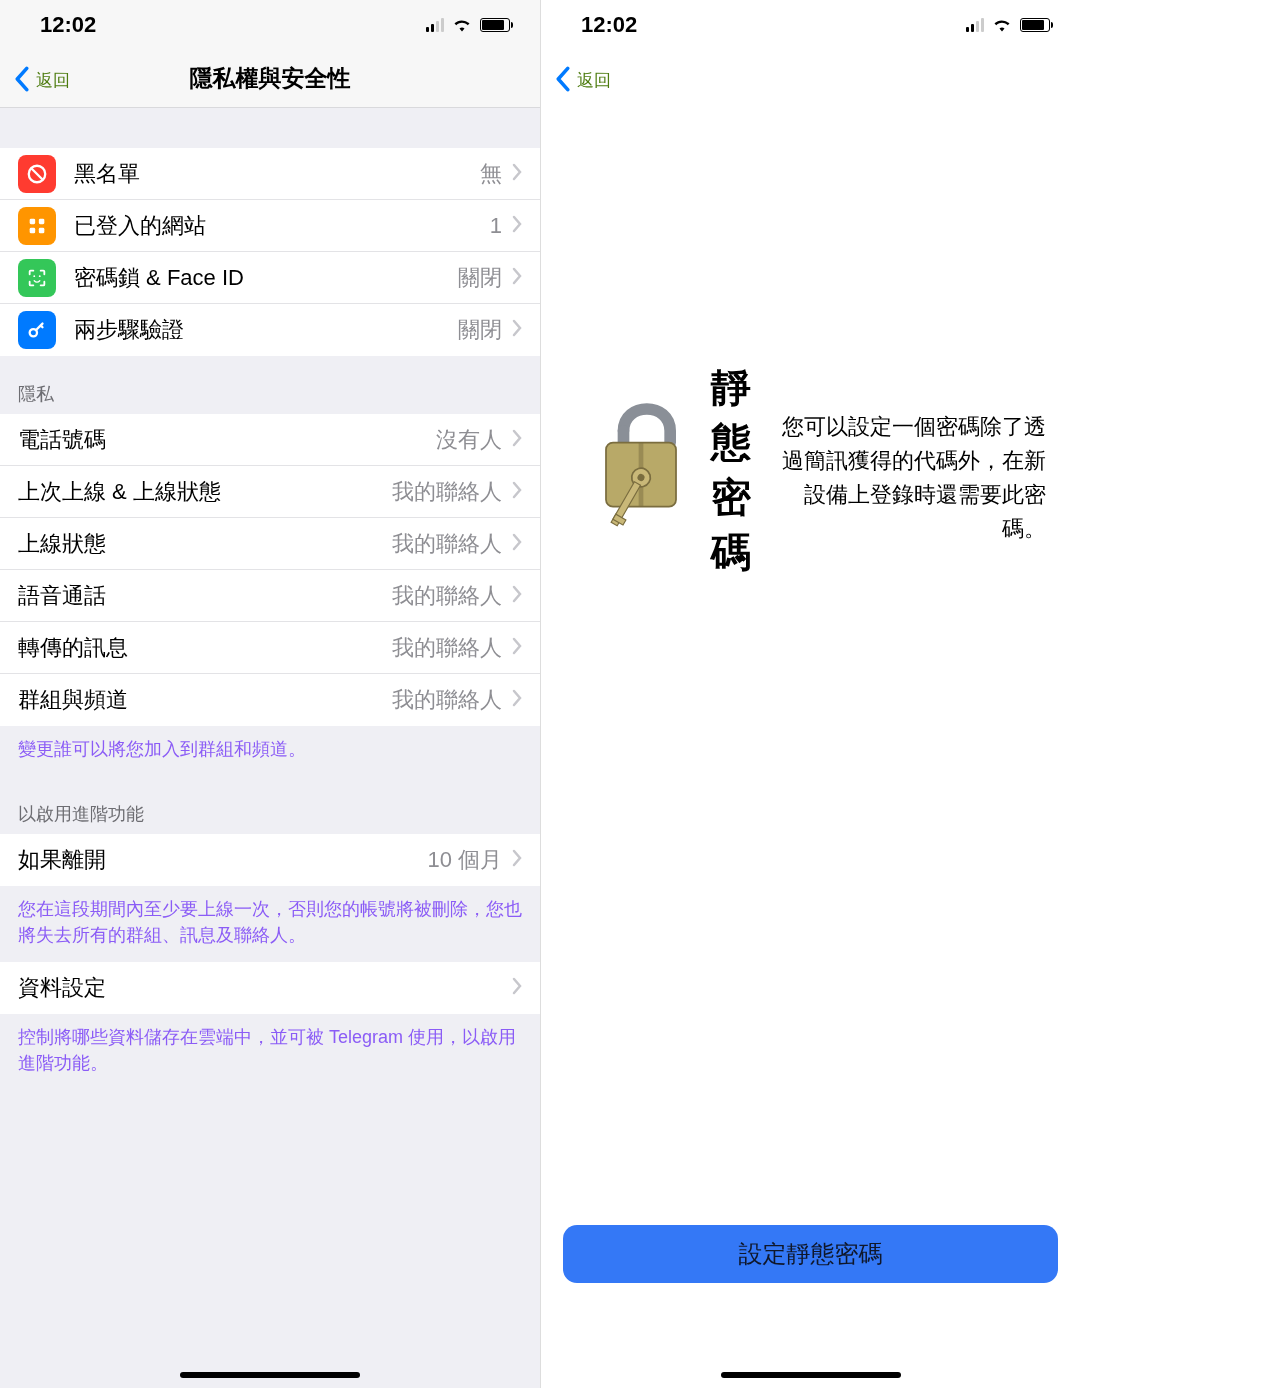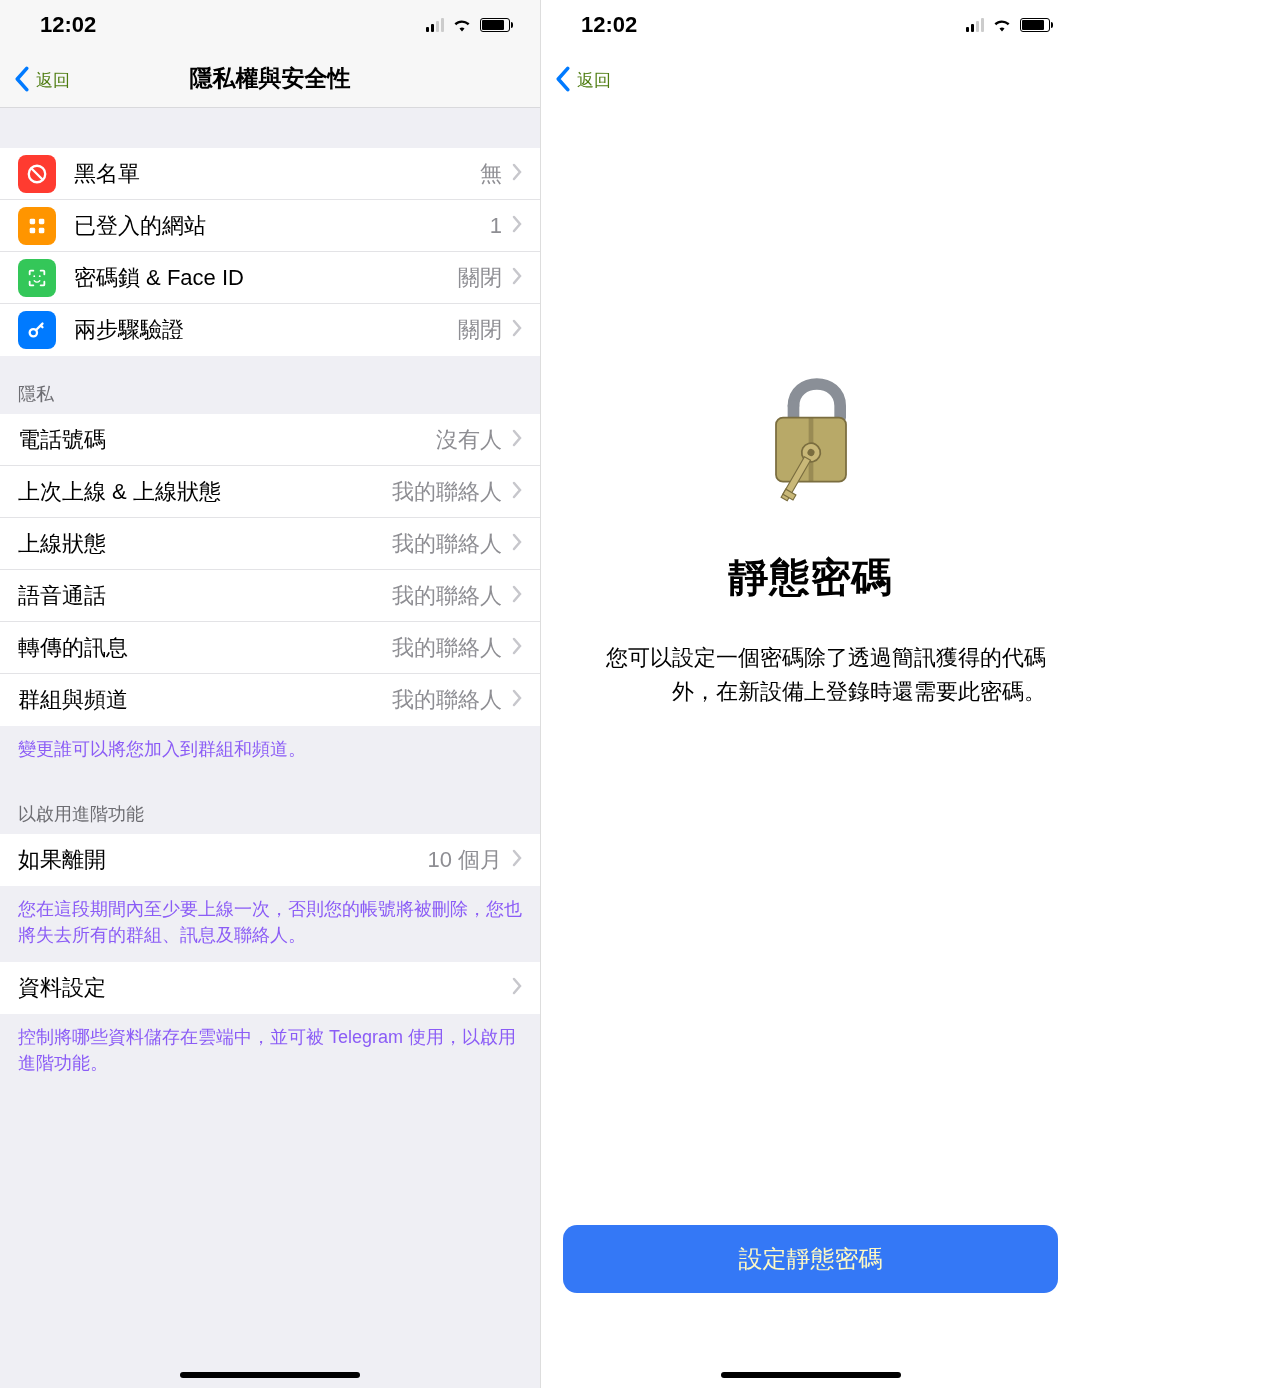--- a/index.html
+++ b/index.html
@@ -74,30 +74,30 @@
     .section-header { padding: 26px 18px 8px; font-size: 18px; color: #6d6d72; }
     .section-footer { padding: 10px 18px 14px; font-size: 18px; color: #8b5cf6; line-height: 1.45; }
     
     .ic-block { background: #ff3b30; }
     .ic-sites { background: #ff9500; }
     .ic-lock { background: #34c759; }
     .ic-key { background: #007aff; }
     .icon-box svg { width: 22px; height: 22px; fill: #fff; }
     
     .right-content {
-      display: flex; flex-direction: column; align-items: center;
+      display: flex; align-items: center;
       padding: 0 30px;
       position: absolute; top: 340px; left:0; right:0;
     }
     .padlock-wrap { width: 160px; height: 190px; display:flex; align-items:center; justify-content:center; }
     .big-title { font-size: 40px; font-weight: 700; margin-top: 20px; letter-spacing: 1px; }
     .desc { font-size: 22px; color: #000; text-align: right; margin-top: 36px; line-height: 1.55; padding: 0 4px; }
     .primary-btn {
       position: absolute; left: 22px; right: 22px;
-      height: 68px; background: #3478f6; color: #fef9c3;
+      height: 58px; background: #3478f6; color: #0f172a;
       display:flex; align-items:center; justify-content:center;
       font-size: 24px; font-weight: 500; border-radius: 14px;
       cursor: pointer;
     }
     .phone.right .primary-btn { top: 1225px; }
     
     .home-indicator { position:absolute; bottom: 10px; left:50%; transform:translateX(-50%); width: 180px; height: 6px; background:#000; border-radius: 4px; }
     .phone.left { border-right: none; }
     
     .phone.left { background: #efeff4; }

